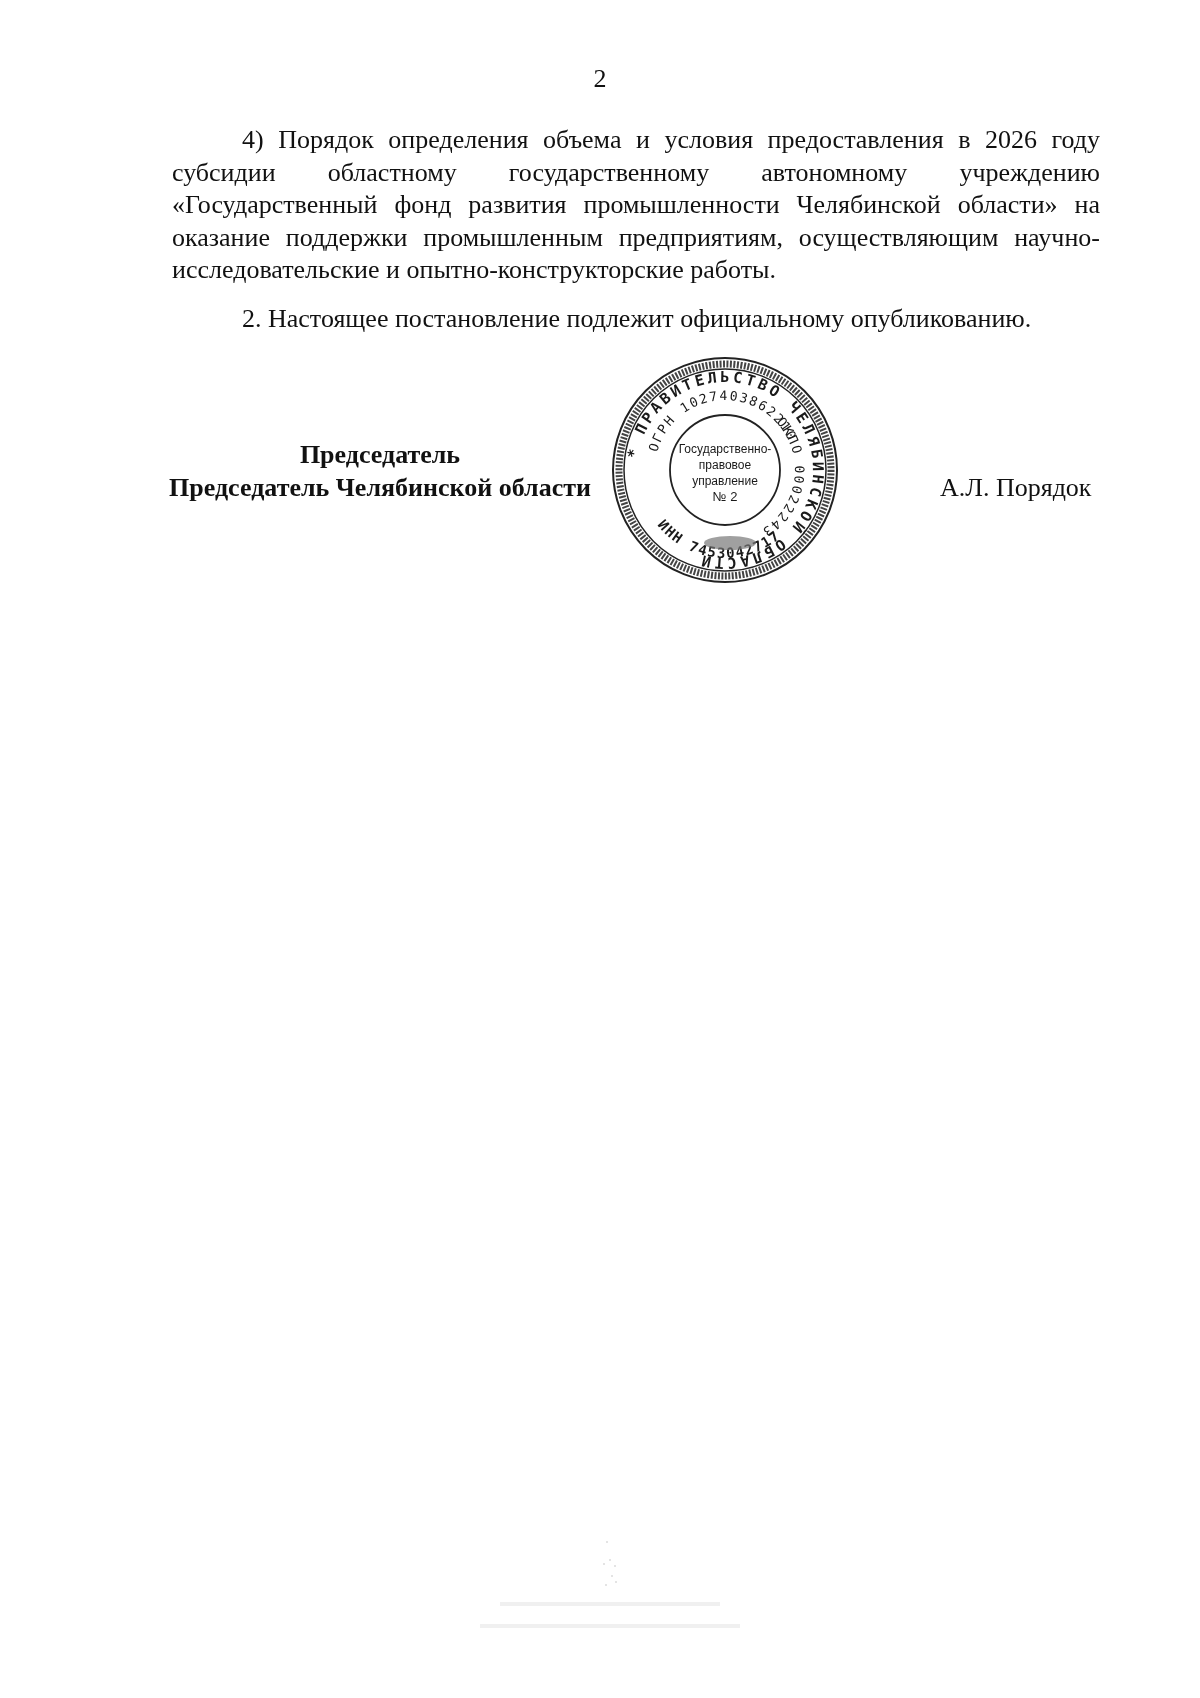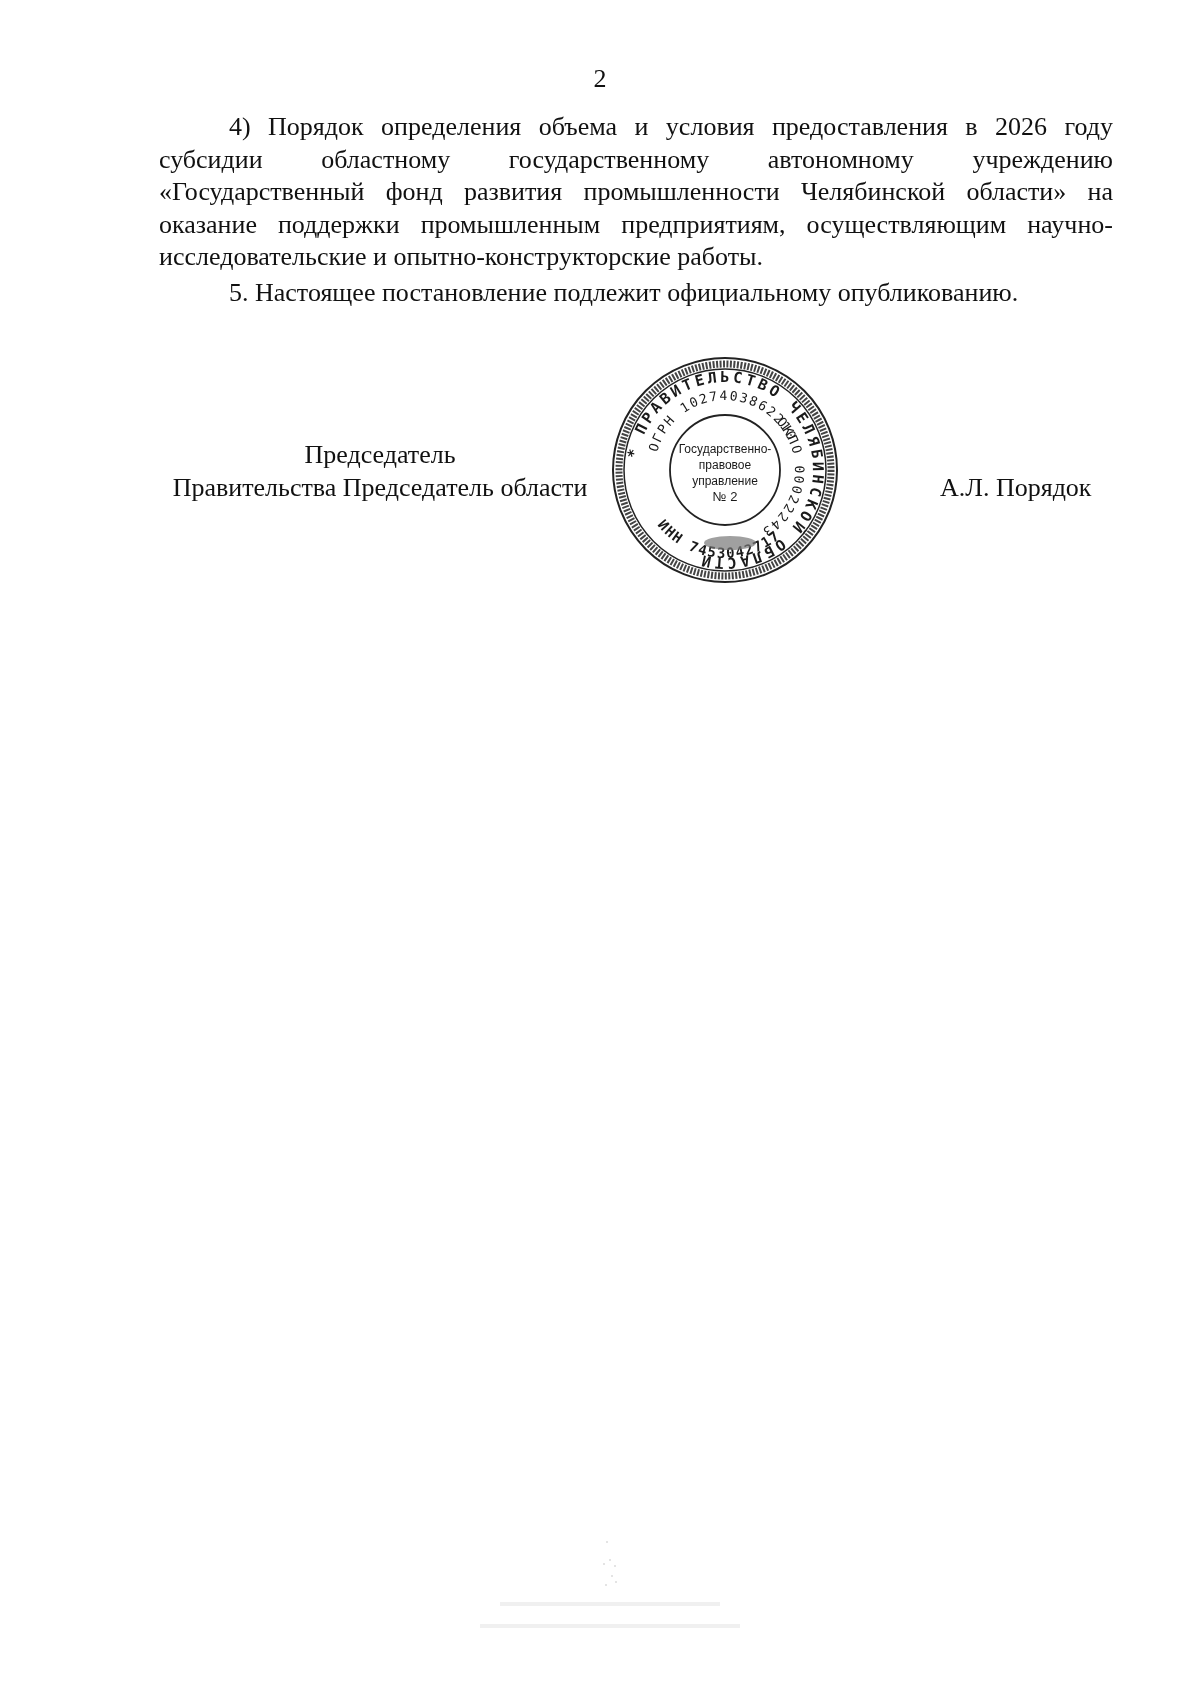--- a/index.html
+++ b/index.html
@@ -26,32 +26,33 @@
     .body-text {
       position: absolute;
       left: 156px;
       top: 108px;
       width: 960px;
       font-size: 26px;
       line-height: 32.5px;
       text-align: justify;
     }
     .para {
-      margin: 3px;
+      margin: 16px;
       text-indent: 70px;
       text-align: justify;
     }
     .sig-left {
       position: absolute;
       left: 150px;
       top: 438px;
       width: 460px;
       text-align: center;
       font-size: 26px;
       line-height: 33px;
+      font-weight: bold;
     }
     .sig-right {
       position: absolute;
       left: 940px;
       top: 471px;
       font-size: 26px;
       line-height: 33px;
     }
     .stamp {
       position: absolute;
@@ -70,26 +71,26 @@
       opacity: 0.35;
     }
   </style>
 </head>
 <body>
 
 <div class="page-number">2</div>
 
 <div class="body-text">
   <p class="para">4) Порядок определения объема и условия предоставления в 2026 году субсидии областному государственному автономному учреждению «Государственный фонд развития промышленности Челябинской области» на оказание поддержки промышленным предприятиям, осуществляющим научно-исследовательские и опытно-конструкторские работы.</p>
-  <p class="para">5. Настоящее постановление подлежит официальному опубликованию.</p>
+  <p class="para">2. Настоящее постановление подлежит официальному опубликованию.</p>
 </div>
 
 <div class="sig-left">
   <div>Председатель</div>
-  <div>Правительства Председатель области</div>
+  <div>Председатель Челябинской области</div>
 </div>
 
 <div class="stamp">
   <svg width="250" height="250" viewBox="0 0 250 250">
     <defs>
       <path id="outerArc" d="M 125,125 m -88,0 a 88,88 0 1,1 176,0 a 88,88 0 1,1 -176,0"></path>
       <path id="innerArc" d="M 125,125 m -70,0 a 70,70 0 1,1 140,0 a 70,70 0 1,1 -140,0"></path>
       <path id="bottomArc" d="M 40,140 A 86,86 0 0,0 210,140"></path>
     </defs>
 

